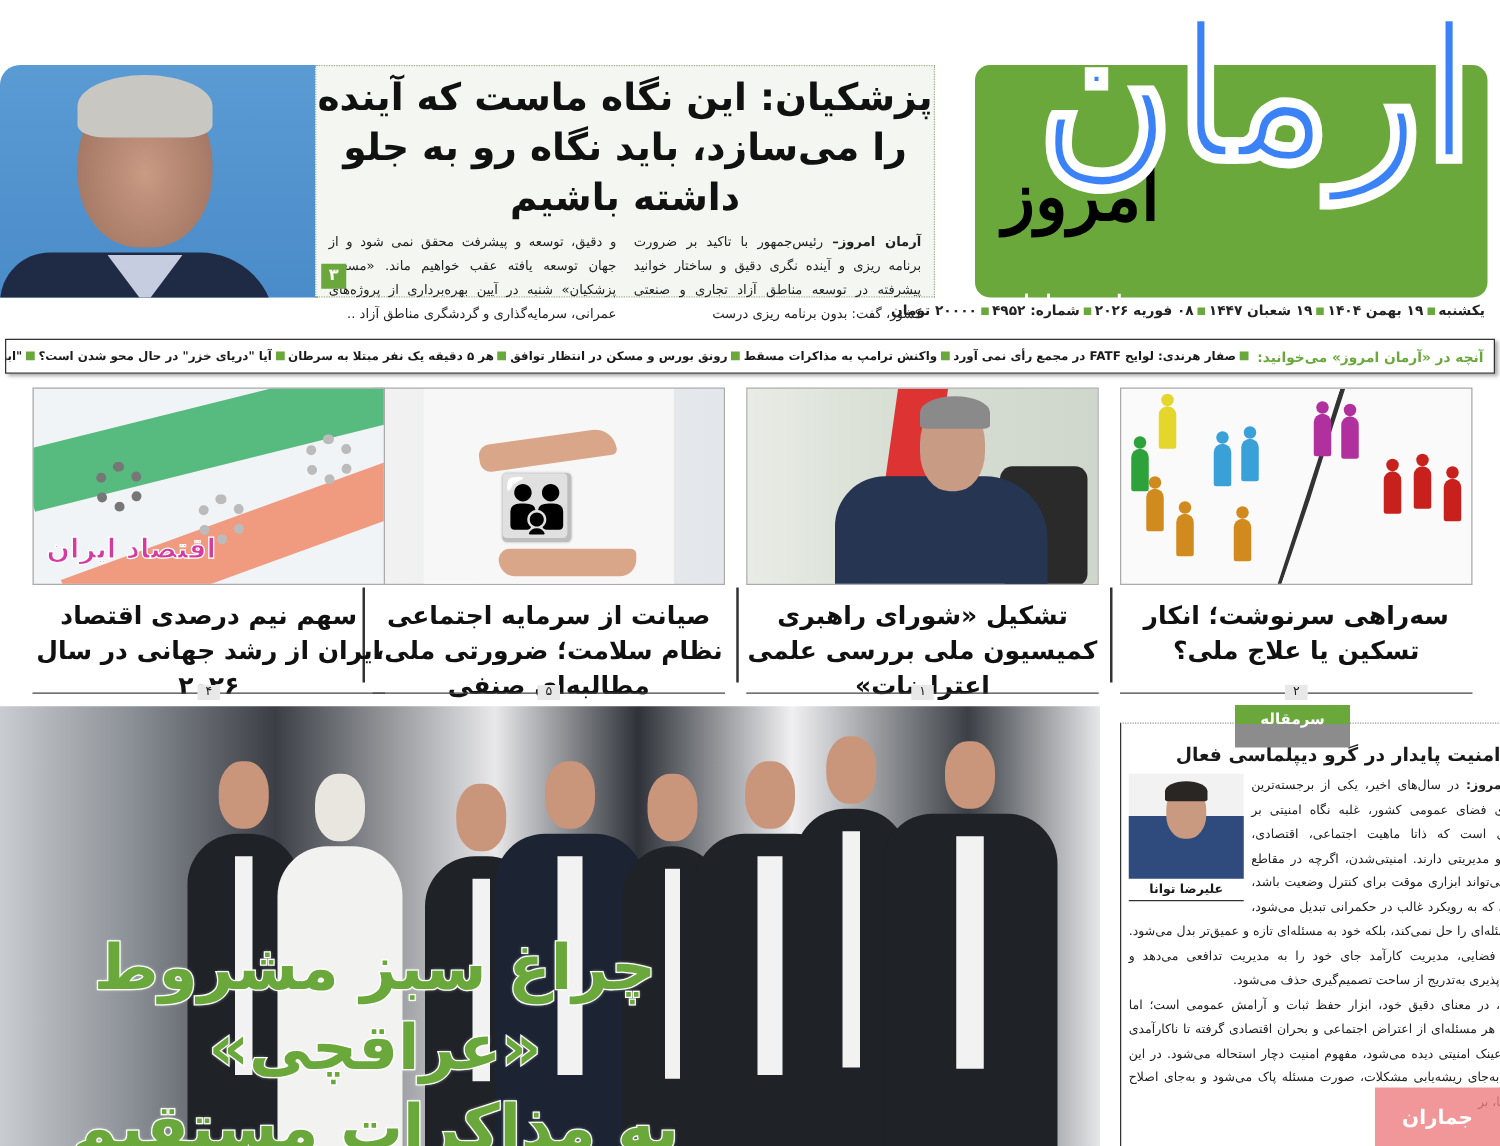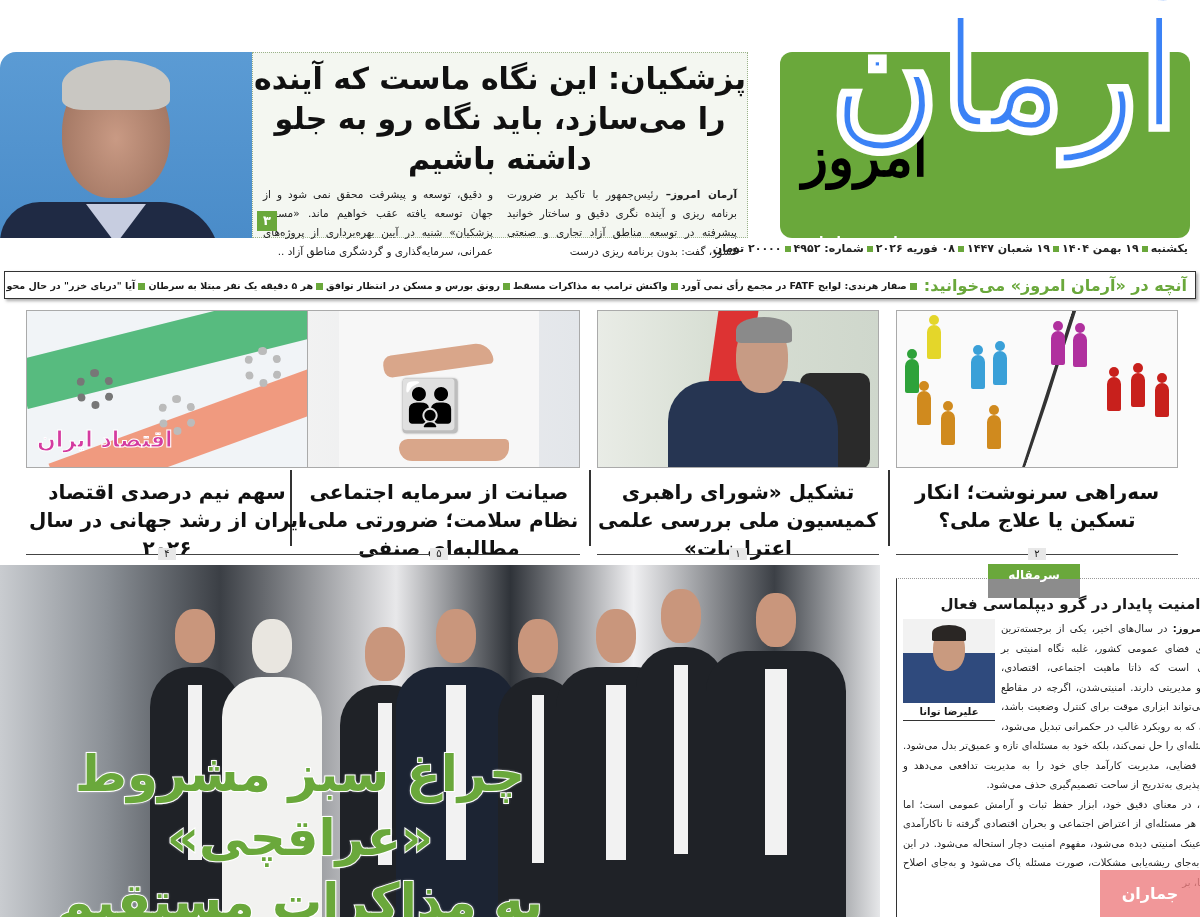--- a/index.html
+++ b/index.html
@@ -73,21 +73,21 @@
     background: #c7cde0; clip-path: polygon(0 0, 100% 0, 50% 100%);
   }
 
   
   .teaser {
     position: absolute; left: 4px; top: 271px; width: 1192px; height: 28px;
     border: 1.5px solid #333; box-shadow: 2px 2px 3px #aaa;
     direction: rtl; display: flex; align-items: center; padding: 0 8px;
     font-size: 9.5px; white-space: nowrap; overflow: hidden; font-weight: bold;
   }
-  .teaser .lead { color: #6aa83b; font-size: 16px; margin-left: 4px; text-align: right; }
+  .teaser .lead { color: #6aa83b; font-size: 11px; margin-left: 4px; text-align: right; }
   .teaser .item::before {
     content: ""; display: inline-block; width: 7px; height: 7px; background: #6aa83b;
     margin: 0 3px; vertical-align: middle;
   }
 
   
   .story {
     position: absolute; top: 310px; width: 282px; height: 248px; direction: rtl;
   }
   .story .img {

